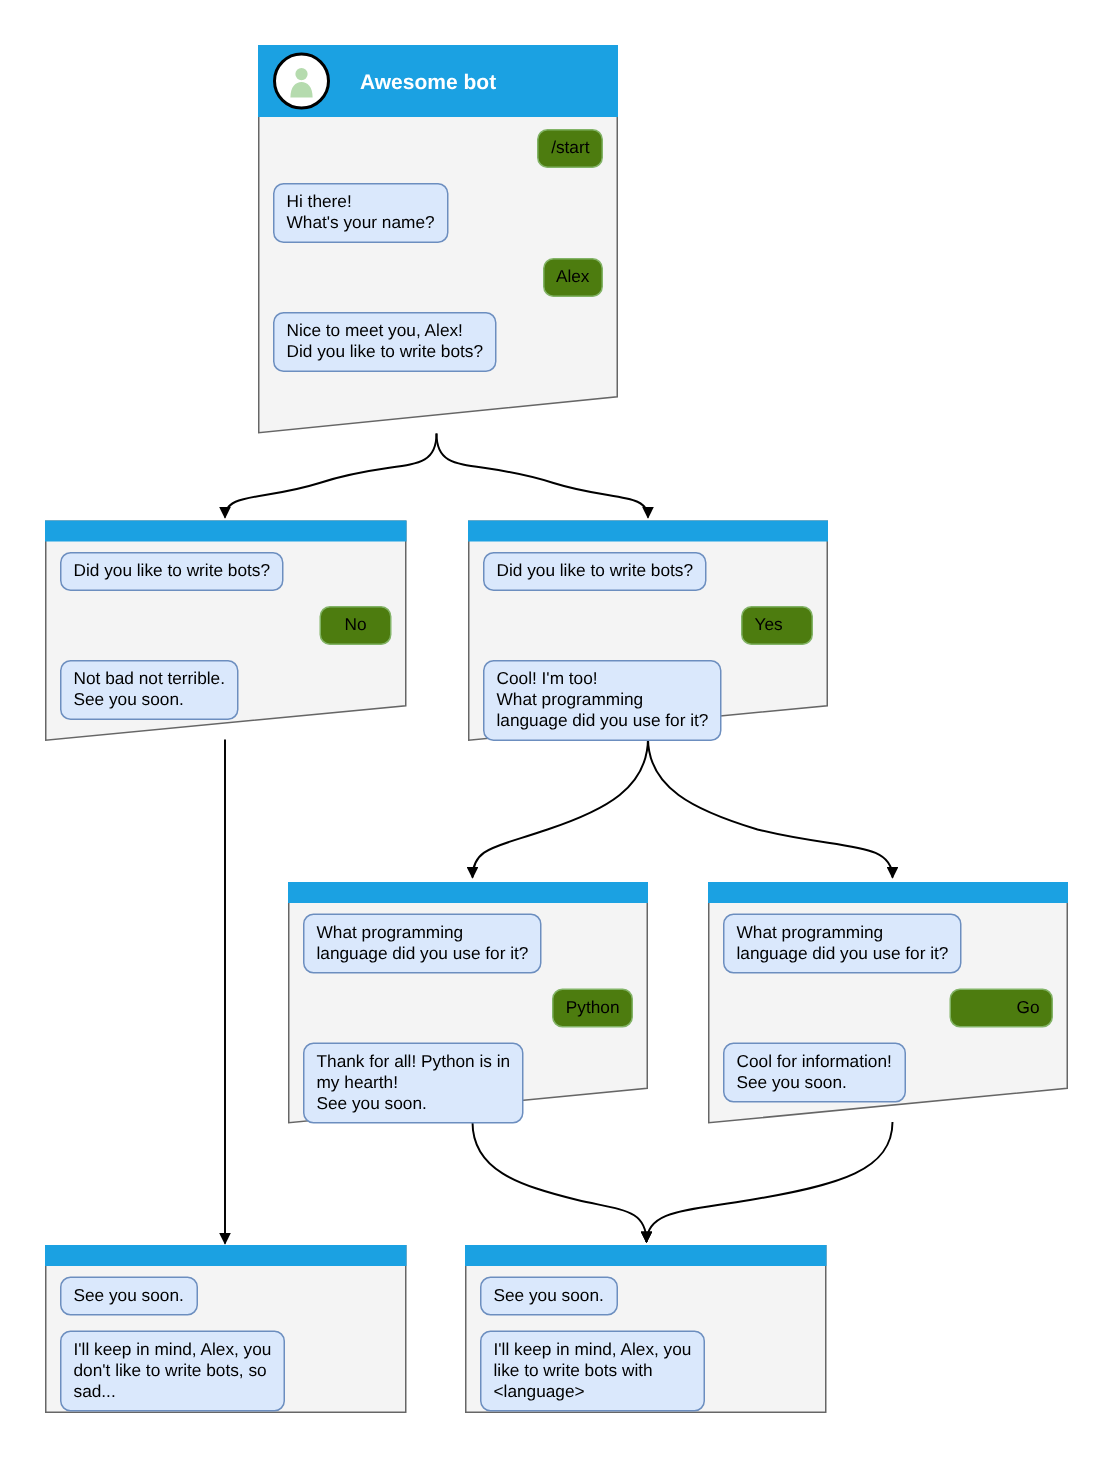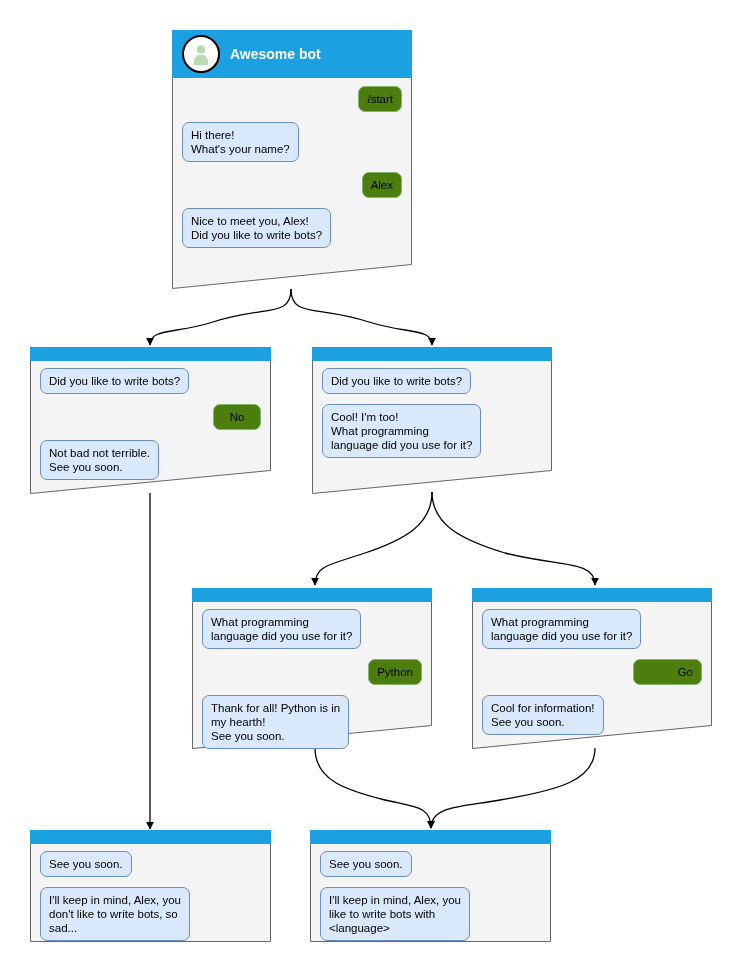--- a/index.html
+++ b/index.html
@@ -66,21 +66,21 @@
     display: flex;
     align-items: center;
     justify-content: center;
     flex: 0 0 auto;
   }
 
   .bot-title {
     color: #ffffff;
     font-size: 14px;
     font-weight: bold;
-    margin-left: 10px;
+    margin-left: 20px;
     white-space: nowrap;
   }
 
   .chat-body {
     padding: 8px 10px 10px 10px;
     box-sizing: border-box;
   }
 
   .msg-row {
     display: flex;
@@ -192,20 +192,23 @@
 <div class="node" style="left:312px; top:347px; width:240px; height:148px;">
   <svg class="node-shell" width="241" height="149" viewBox="0 0 241 149">
     <path d="M 0.5 0.5 L 239.5 0.5 L 239.5 123.5 L 0.5 146.5 Z" fill="#f4f4f4" stroke="#666666" stroke-width="1"></path>
   </svg>
   <div class="node-content">
     <div class="chat-header bar-only" style="width:240px;"></div>
     <div class="chat-body" style="width:240px; padding-top:7px;">
       <div class="msg-row left">
         <div class="bubble bot">Did you like to write bots?</div>
       </div>
+      <div class="msg-row right">
+        <div class="bubble user" style="min-width:48px; text-align:left;">Yes</div>
+      </div>
       <div class="msg-row left">
         <div class="bubble bot">Cool! I'm too!
 What programming
 language did you use for it?</div>
       </div>
     </div>
   </div>
 </div>
 
 <div class="node" style="left:192px; top:588px; width:240px; height:162px;">

